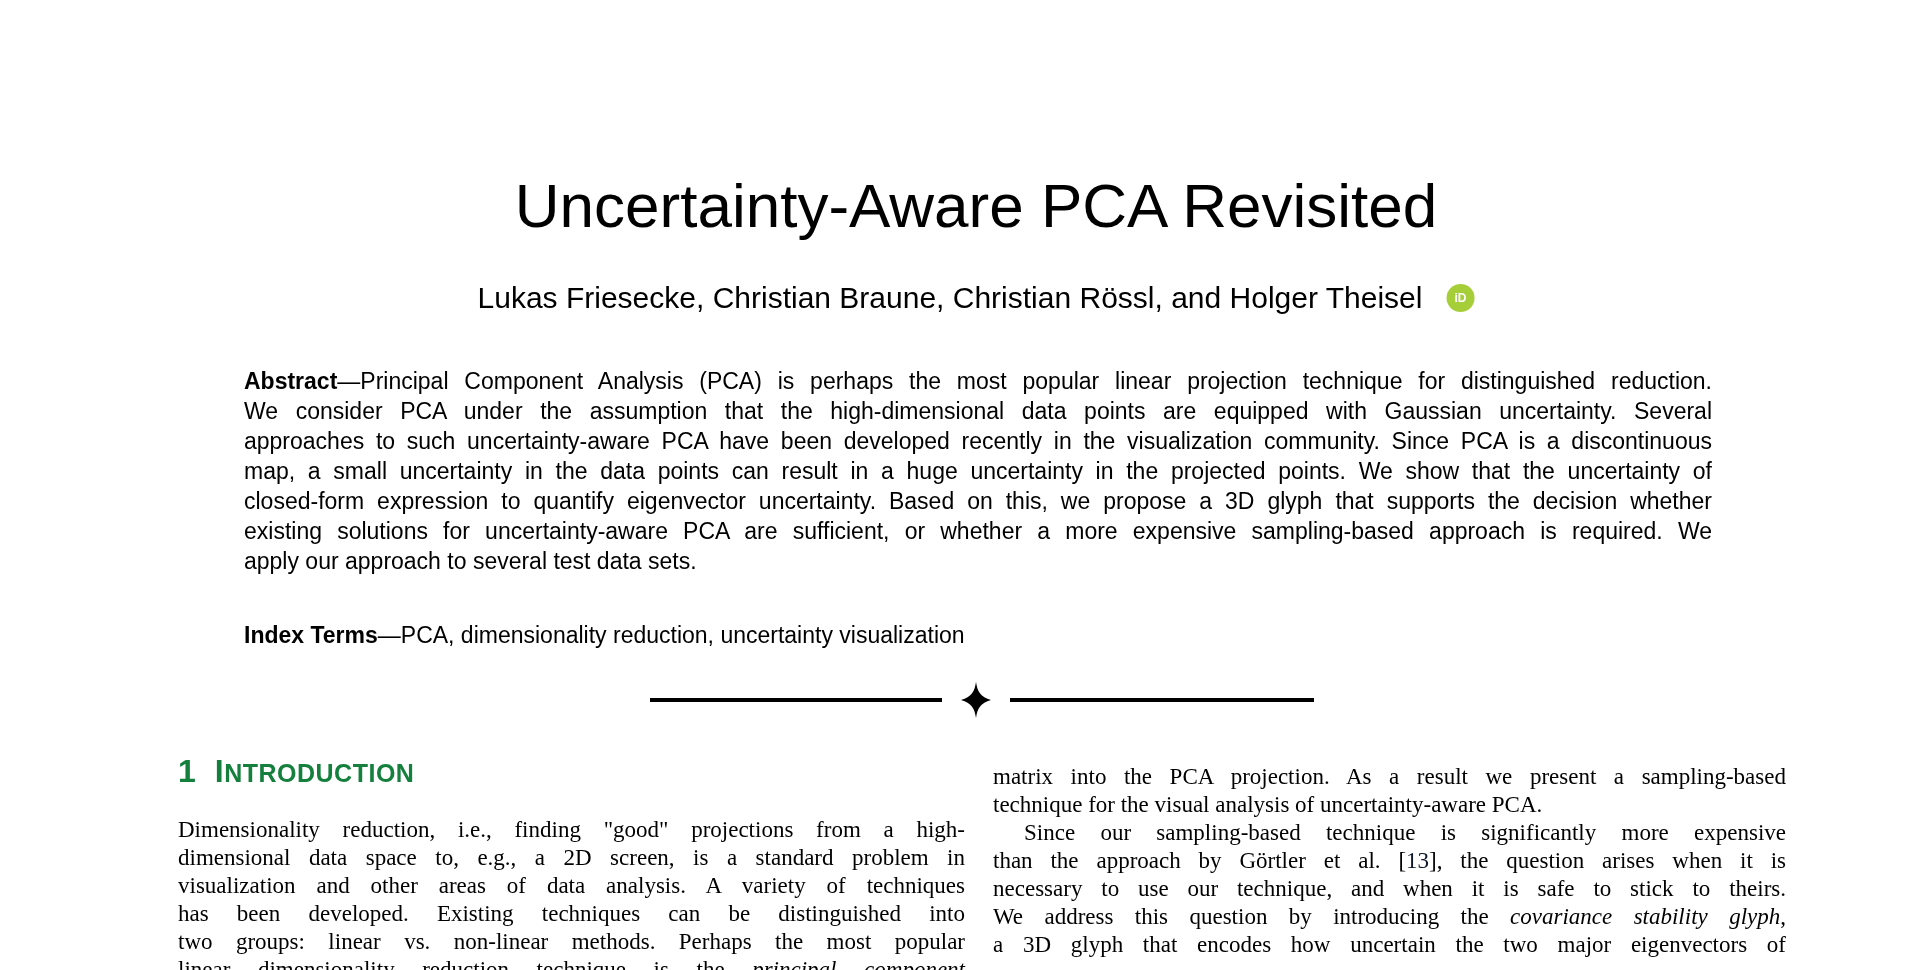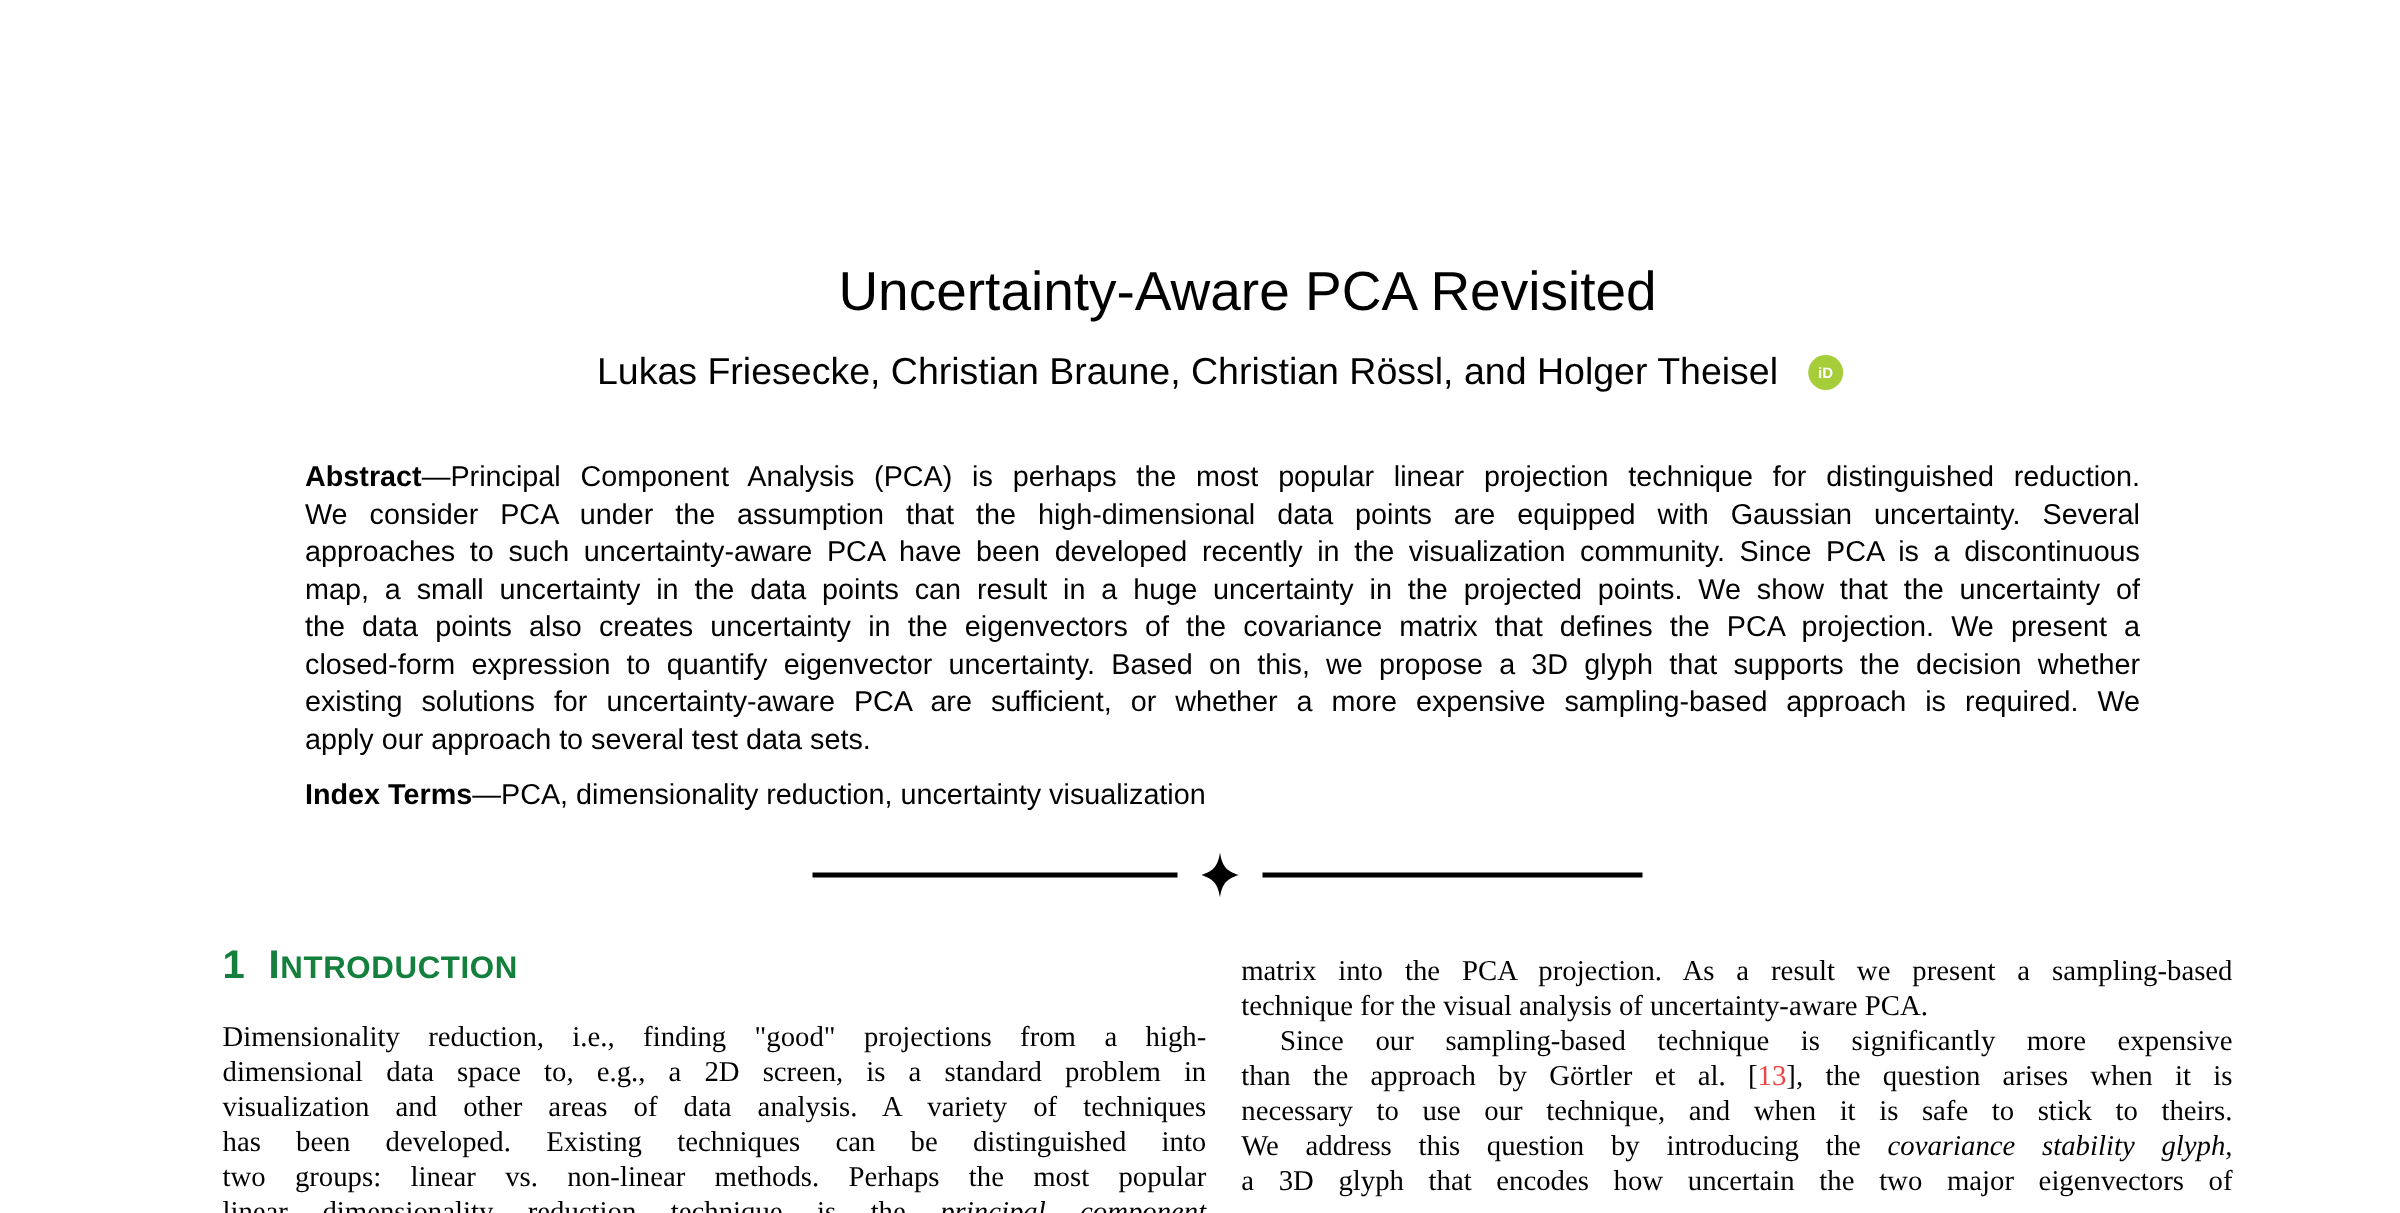--- a/index.html
+++ b/index.html
@@ -6,23 +6,23 @@
     margin: 0; padding: 0;
     width: 1920px; height: 970px;
     overflow: hidden;
     background: #ffffff;
   }
   .abs { position: absolute; }
   .sans { font-family: "Liberation Sans", sans-serif; }
   .serif { font-family: "Liberation Serif", serif; }
 
   #paper-title {
-    left: 998px; top: 174px; transform: translateX(-50%);
-    font-size: 44px; line-height: 64px; color: #000;
-    white-space: nowrap; letter-spacing: 0px; margin-top: 28px;
+    left: 976px; top: 174px; transform: translateX(-50%);
+    font-size: 62px; line-height: 64px; color: #000;
+    white-space: nowrap; letter-spacing: 0px;
   }
   #authors-row {
     left: 976px; top: 281px; transform: translateX(-50%);
     display: flex; align-items: center; gap: 24px;
     font-size: 30px; line-height: 34px; color: #000; white-space: nowrap;
   }
   #orcid-badge {
     width: 28px; height: 28px; border-radius: 50%;
     display: flex; align-items: center; justify-content: center;
     font-size: 12px; font-weight: bold; color: #fff;
@@ -69,21 +69,20 @@
 <div class="abs sans" id="authors-row">
   <span>Lukas Friesecke, Christian Braune, Christian Rössl, and Holger Theisel</span>
   <span id="orcid-badge" style="background: rgb(166, 206, 57);">iD</span>
 </div>
 
 <div class="abs sans" id="abstract-block">
     <div class="line"><span class="bold">Abstract</span><span>—Principal Component Analysis (PCA) is perhaps the most popular linear projection technique for distinguished reduction.</span></div>
     <div class="line"><span>We consider PCA under the assumption that the high-dimensional data points are equipped with Gaussian uncertainty. Several</span></div>
     <div class="line"><span>approaches to such uncertainty-aware PCA have been developed recently in the visualization community. Since PCA is a discontinuous</span></div>
     <div class="line"><span>map, a small uncertainty in the data points can result in a huge uncertainty in the projected points. We show that the uncertainty of</span></div>
-    <div class="line"><span>the data points also creates uncertainty in the eigenvectors of the covariance matrix that defines the PCA projection. We present a</span></div>
     <div class="line"><span>closed-form expression to quantify eigenvector uncertainty. Based on this, we propose a 3D glyph that supports the decision whether</span></div>
     <div class="line"><span>existing solutions for uncertainty-aware PCA are sufficient, or whether a more expensive sampling-based approach is required. We</span></div>
     <div class="line end"><span>apply our approach to several test data sets.</span></div>
   </div>
 
 <div class="abs sans" id="index-terms-block">
     <div class="line end"><span class="bold">Index Terms</span><span>—PCA, dimensionality reduction, uncertainty visualization</span></div>
   </div>
 
 <div class="abs" id="divider-rule-left"></div>
@@ -102,17 +101,17 @@
     <div class="line"><span>visualization and other areas of data analysis. A variety of techniques</span></div>
     <div class="line"><span>has been developed.  Existing techniques can be distinguished into</span></div>
     <div class="line"><span>two groups: linear vs. non-linear methods. Perhaps the most popular</span></div>
     <div class="line"><span>linear dimensionality reduction technique is the </span><span class="ital">principal component</span></div>
   </div>
 
 <div class="abs serif body-col" id="right-column">
     <div class="line"><span>matrix into the PCA projection. As a result we present a sampling-based</span></div>
     <div class="line end"><span>technique for the visual analysis of uncertainty-aware PCA.</span></div>
     <div class="line indent"><span>Since our sampling-based technique is significantly more expensive</span></div>
-    <div class="line"><span>than the approach by Görtler et al. [</span><span class="link" style="color: #ef4444; font-family: Liberation Serif, serif;">13</span><span>], the question arises when it is</span></div>
+    <div class="line"><span>than the approach by Görtler et al. [</span><span class="link" style="color: #0f172a; font-family: Liberation Serif, serif;">13</span><span>], the question arises when it is</span></div>
     <div class="line"><span>necessary to use our technique, and when it is safe to stick to theirs.</span></div>
     <div class="line"><span>We address this question by introducing the </span><span class="ital">covariance stability glyph</span><span>,</span></div>
     <div class="line"><span>a 3D glyph that encodes how uncertain the two major eigenvectors of</span></div>
   </div>
 
 </body></html>

